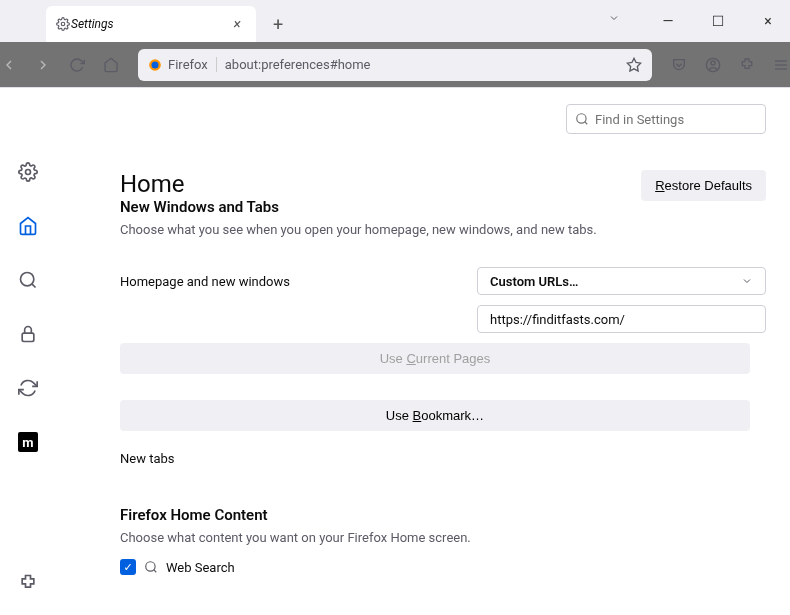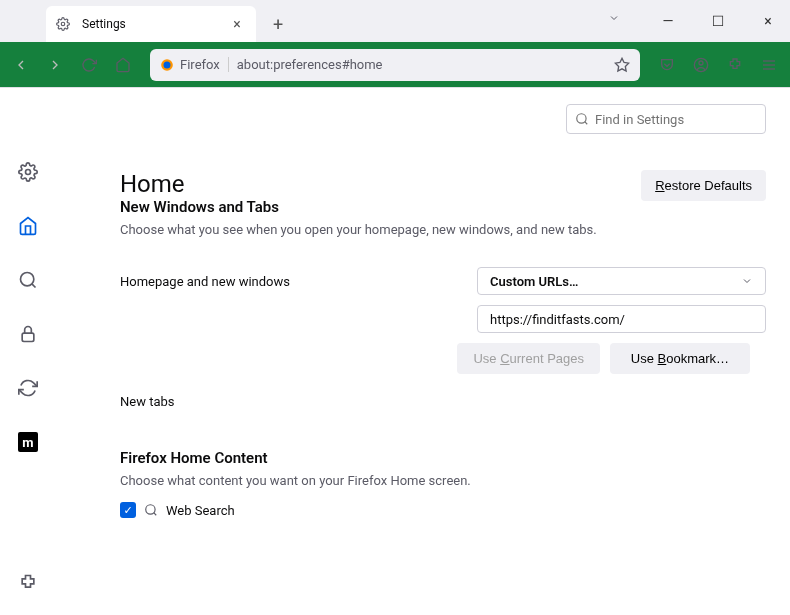--- a/index.html
+++ b/index.html
@@ -30,23 +30,24 @@
     position: relative;
   }
   .tab {
     background: #fff;
     border-radius: 6px 6px 0 0;
     height: 36px;
     min-width: 210px;
     display: flex;
     align-items: center;
     padding: 8px 10px;
-    gap: 12px;
+    gap: 1px;
     font-size: 12px;
     position: relative;
+    font-style: italic;
   }
   .tab .close {
     margin-left: auto;
     font-size: 14px;
     color: #555;
     width: 18px;
     height: 18px;
     display: flex;
     align-items: center;
     justify-content: center;
@@ -80,25 +81,25 @@
   }
   .chev-btn {
     position: absolute;
     right: 170px;
     top: 12px;
     color: #555;
   }
   
   .toolbar {
     height: 46px;
-    background: #15803d;
+    background: #737373;
     border-bottom: 1px solid #e0e0e6;
     display: flex;
     align-items: center;
-    padding: 0 12px;
+    padding: 0 0;
     gap: 10px;
   }
   .nav-icons { display: flex; gap: 16px; align-items: center; }
   .nav-icons .ico { width: 18px; height: 18px; display:flex; align-items:center; justify-content:center; color:#5b5b66;}
   .nav-icons .ico.disabled { color: #bbb; }
   .urlbar {
     flex: 1;
     height: 32px;
     background: #f0f0f4;
     border-radius: 6px;
@@ -210,24 +211,25 @@
     font-size: 13px;
     display: flex;
     align-items: center;
     justify-content: space-between;
     background: #fff;
   }
   .select-box { font-weight: 600; }
   .text-input { font-weight: 400; }
   .button-row {
     display: flex;
-    justify-content: flex-end;
-    gap: 10px;
+    justify-content: space-between;
+    gap: 26px;
     margin: 4px 0 20px 0;
     max-width: 630px;
+    flex-direction: column;
   }
   .btn {
     background: #f0f0f4;
     border: none;
     padding: 8px 16px;
     border-radius: 4px;
     font-size: 13px;
     min-width: 140px;
   }
   .btn.disabled { color: #a0a0a0; }

